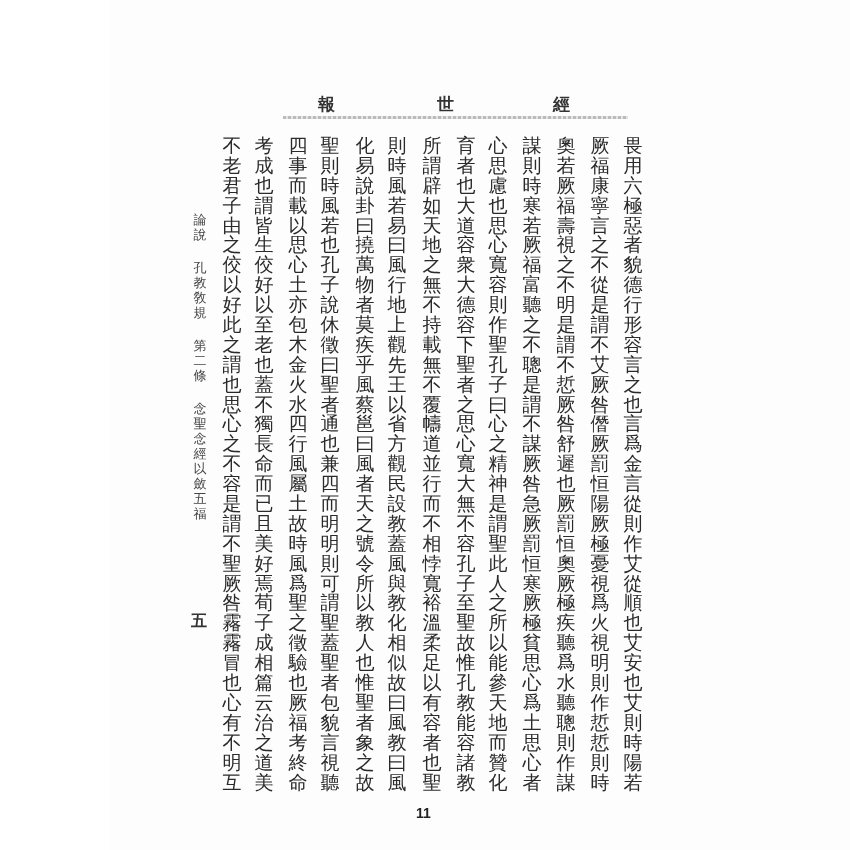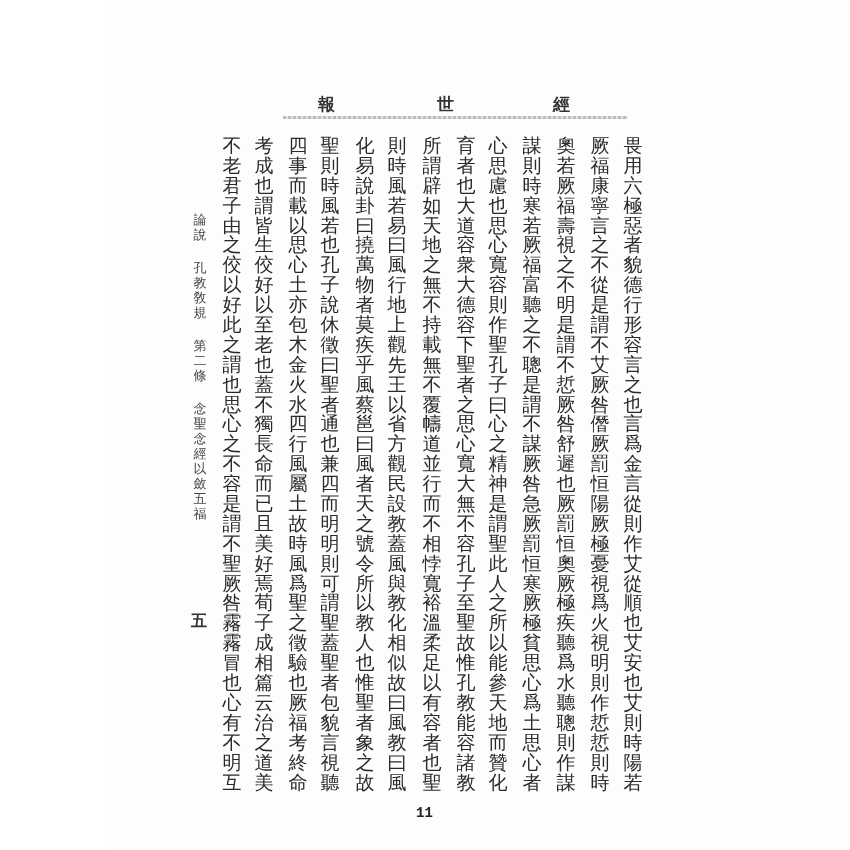--- a/index.html
+++ b/index.html
@@ -38,21 +38,21 @@
       display: flex; flex-direction: column; align-items: center;
     }
     .fch {
       font-size: 13px; line-height: 15px; height: 15px; color: #444; text-align: center; width: 16px;
     }
     .footer-page-cn {
       position: absolute; left: 191px; top: 611px; font-size: 16px; color: #333; font-weight: bold;
     }
     .page-number {
       position: absolute; left: 416px; top: 805px; font-size: 14px; font-weight: bold; color: #222;
-      font-family: Liberation Mono, monospace;
+      font-family: Liberation Sans, sans-serif;
     }
   </style>
 </head>
 <body>
 
 <div class="page"></div>
 
 <div class="header">
   <span class="header-char" style="left:553px">經</span>
   <span class="header-char" style="left:437px">世</span>

